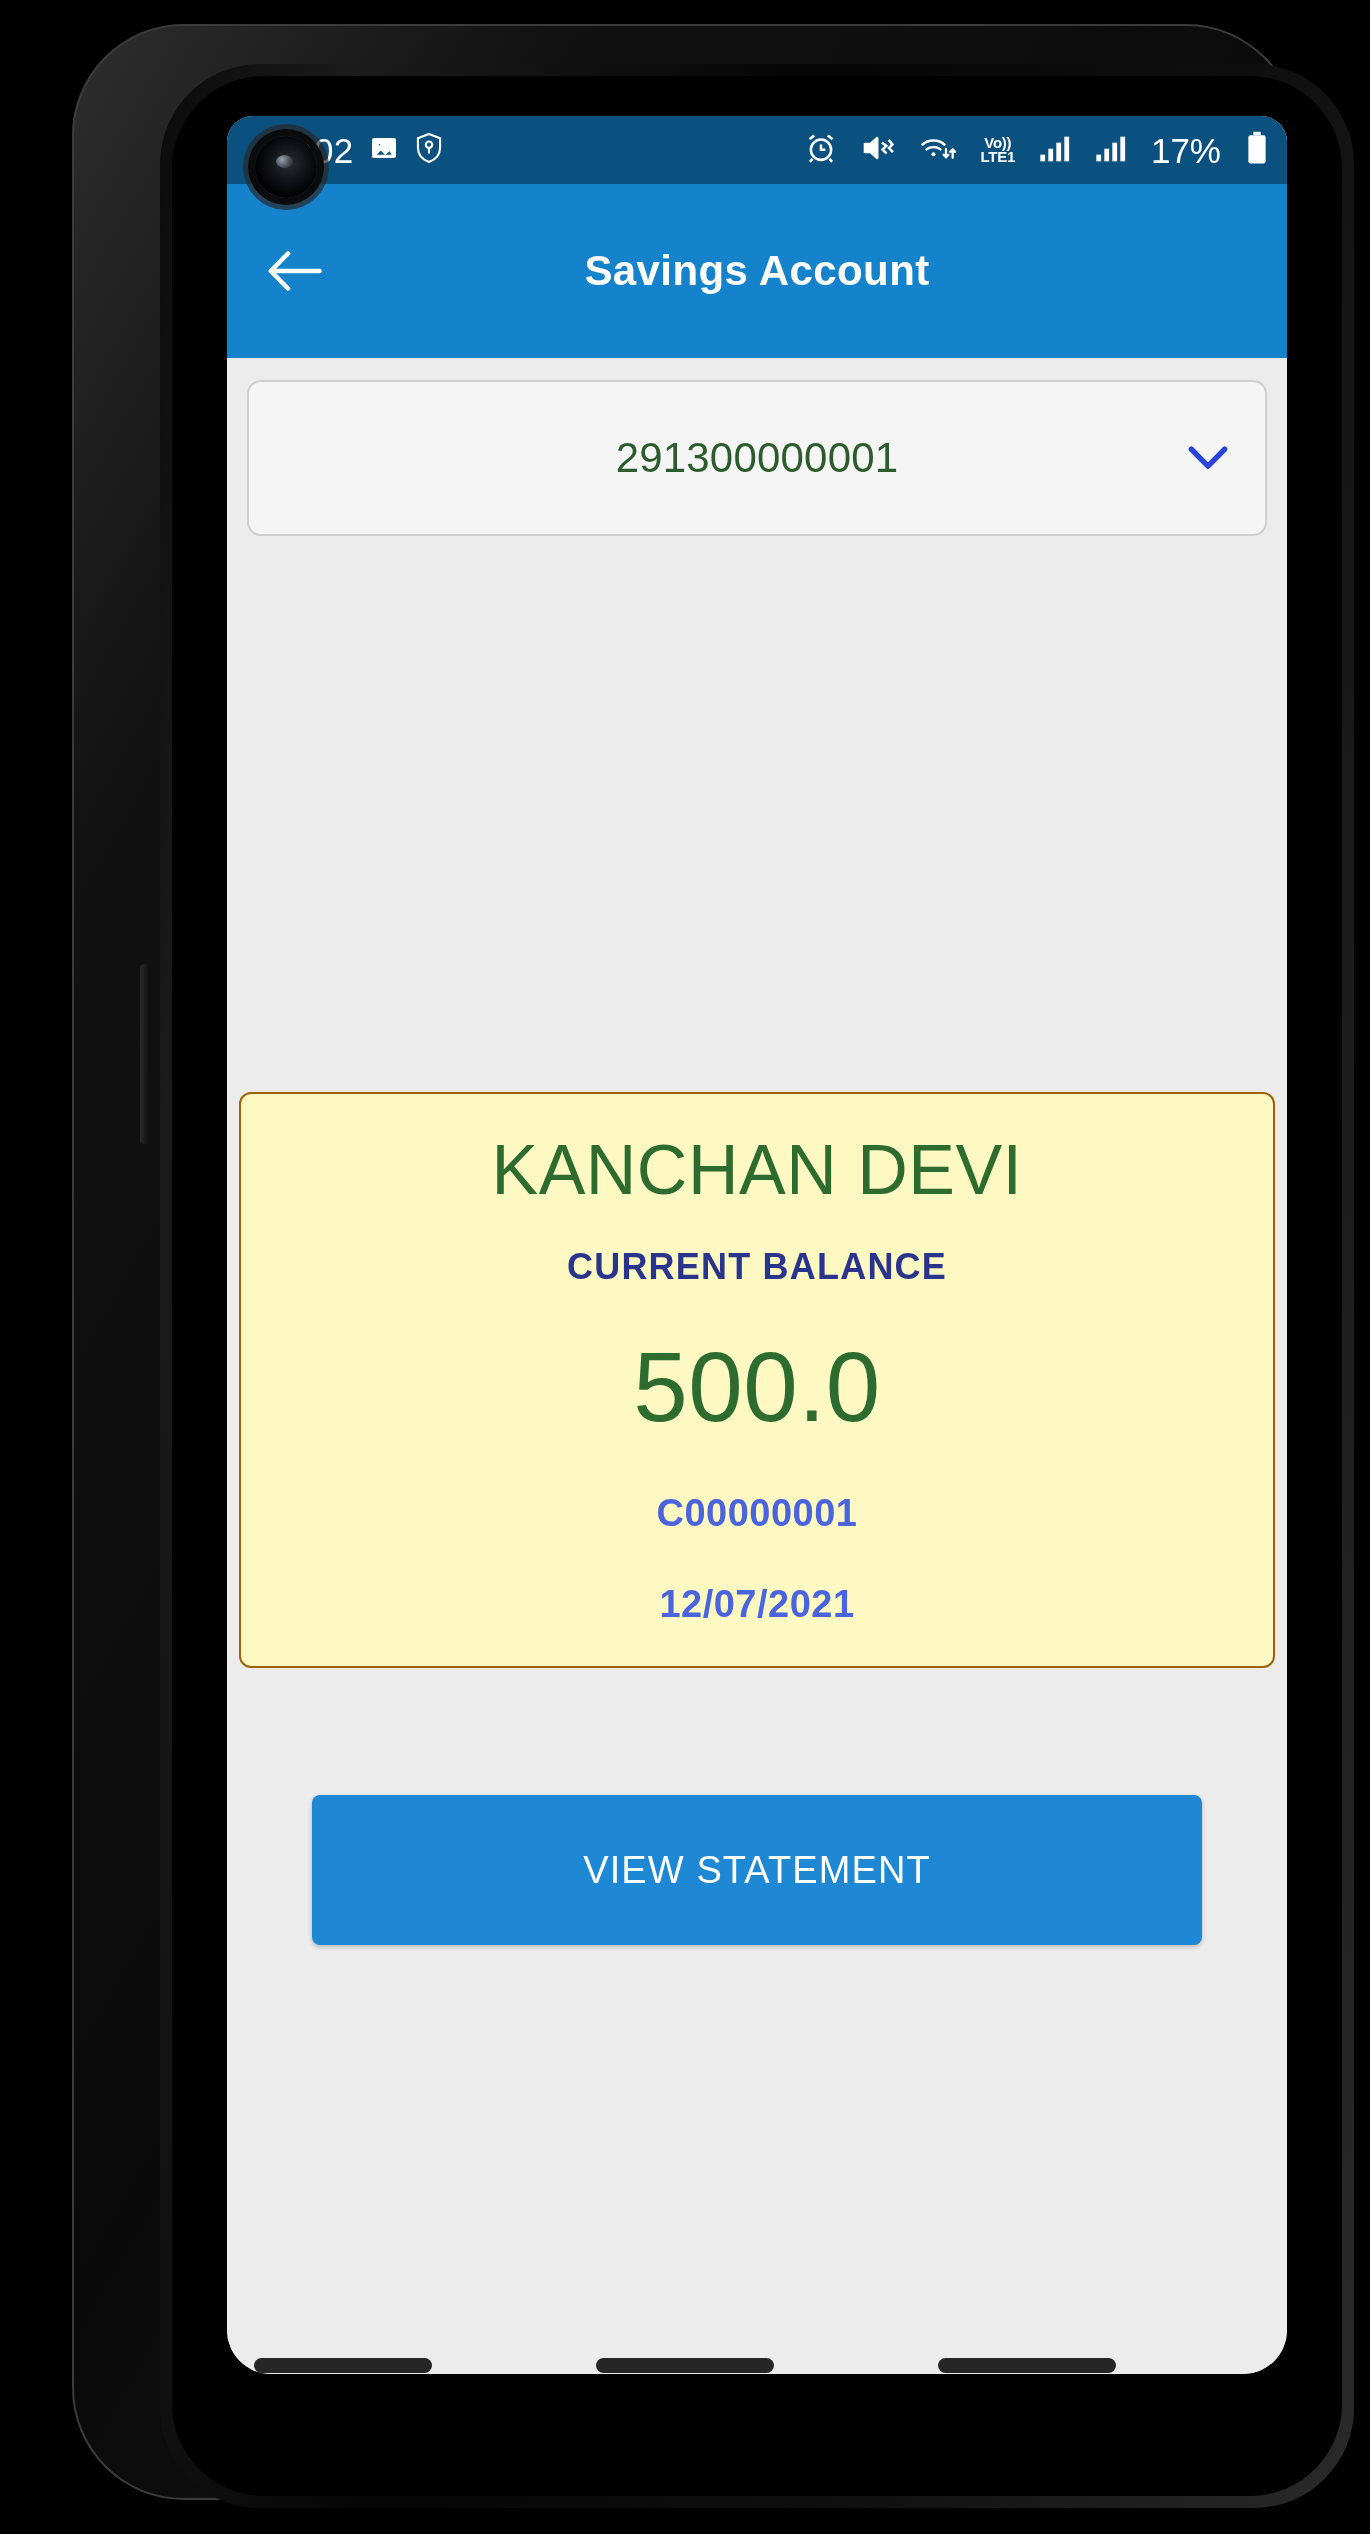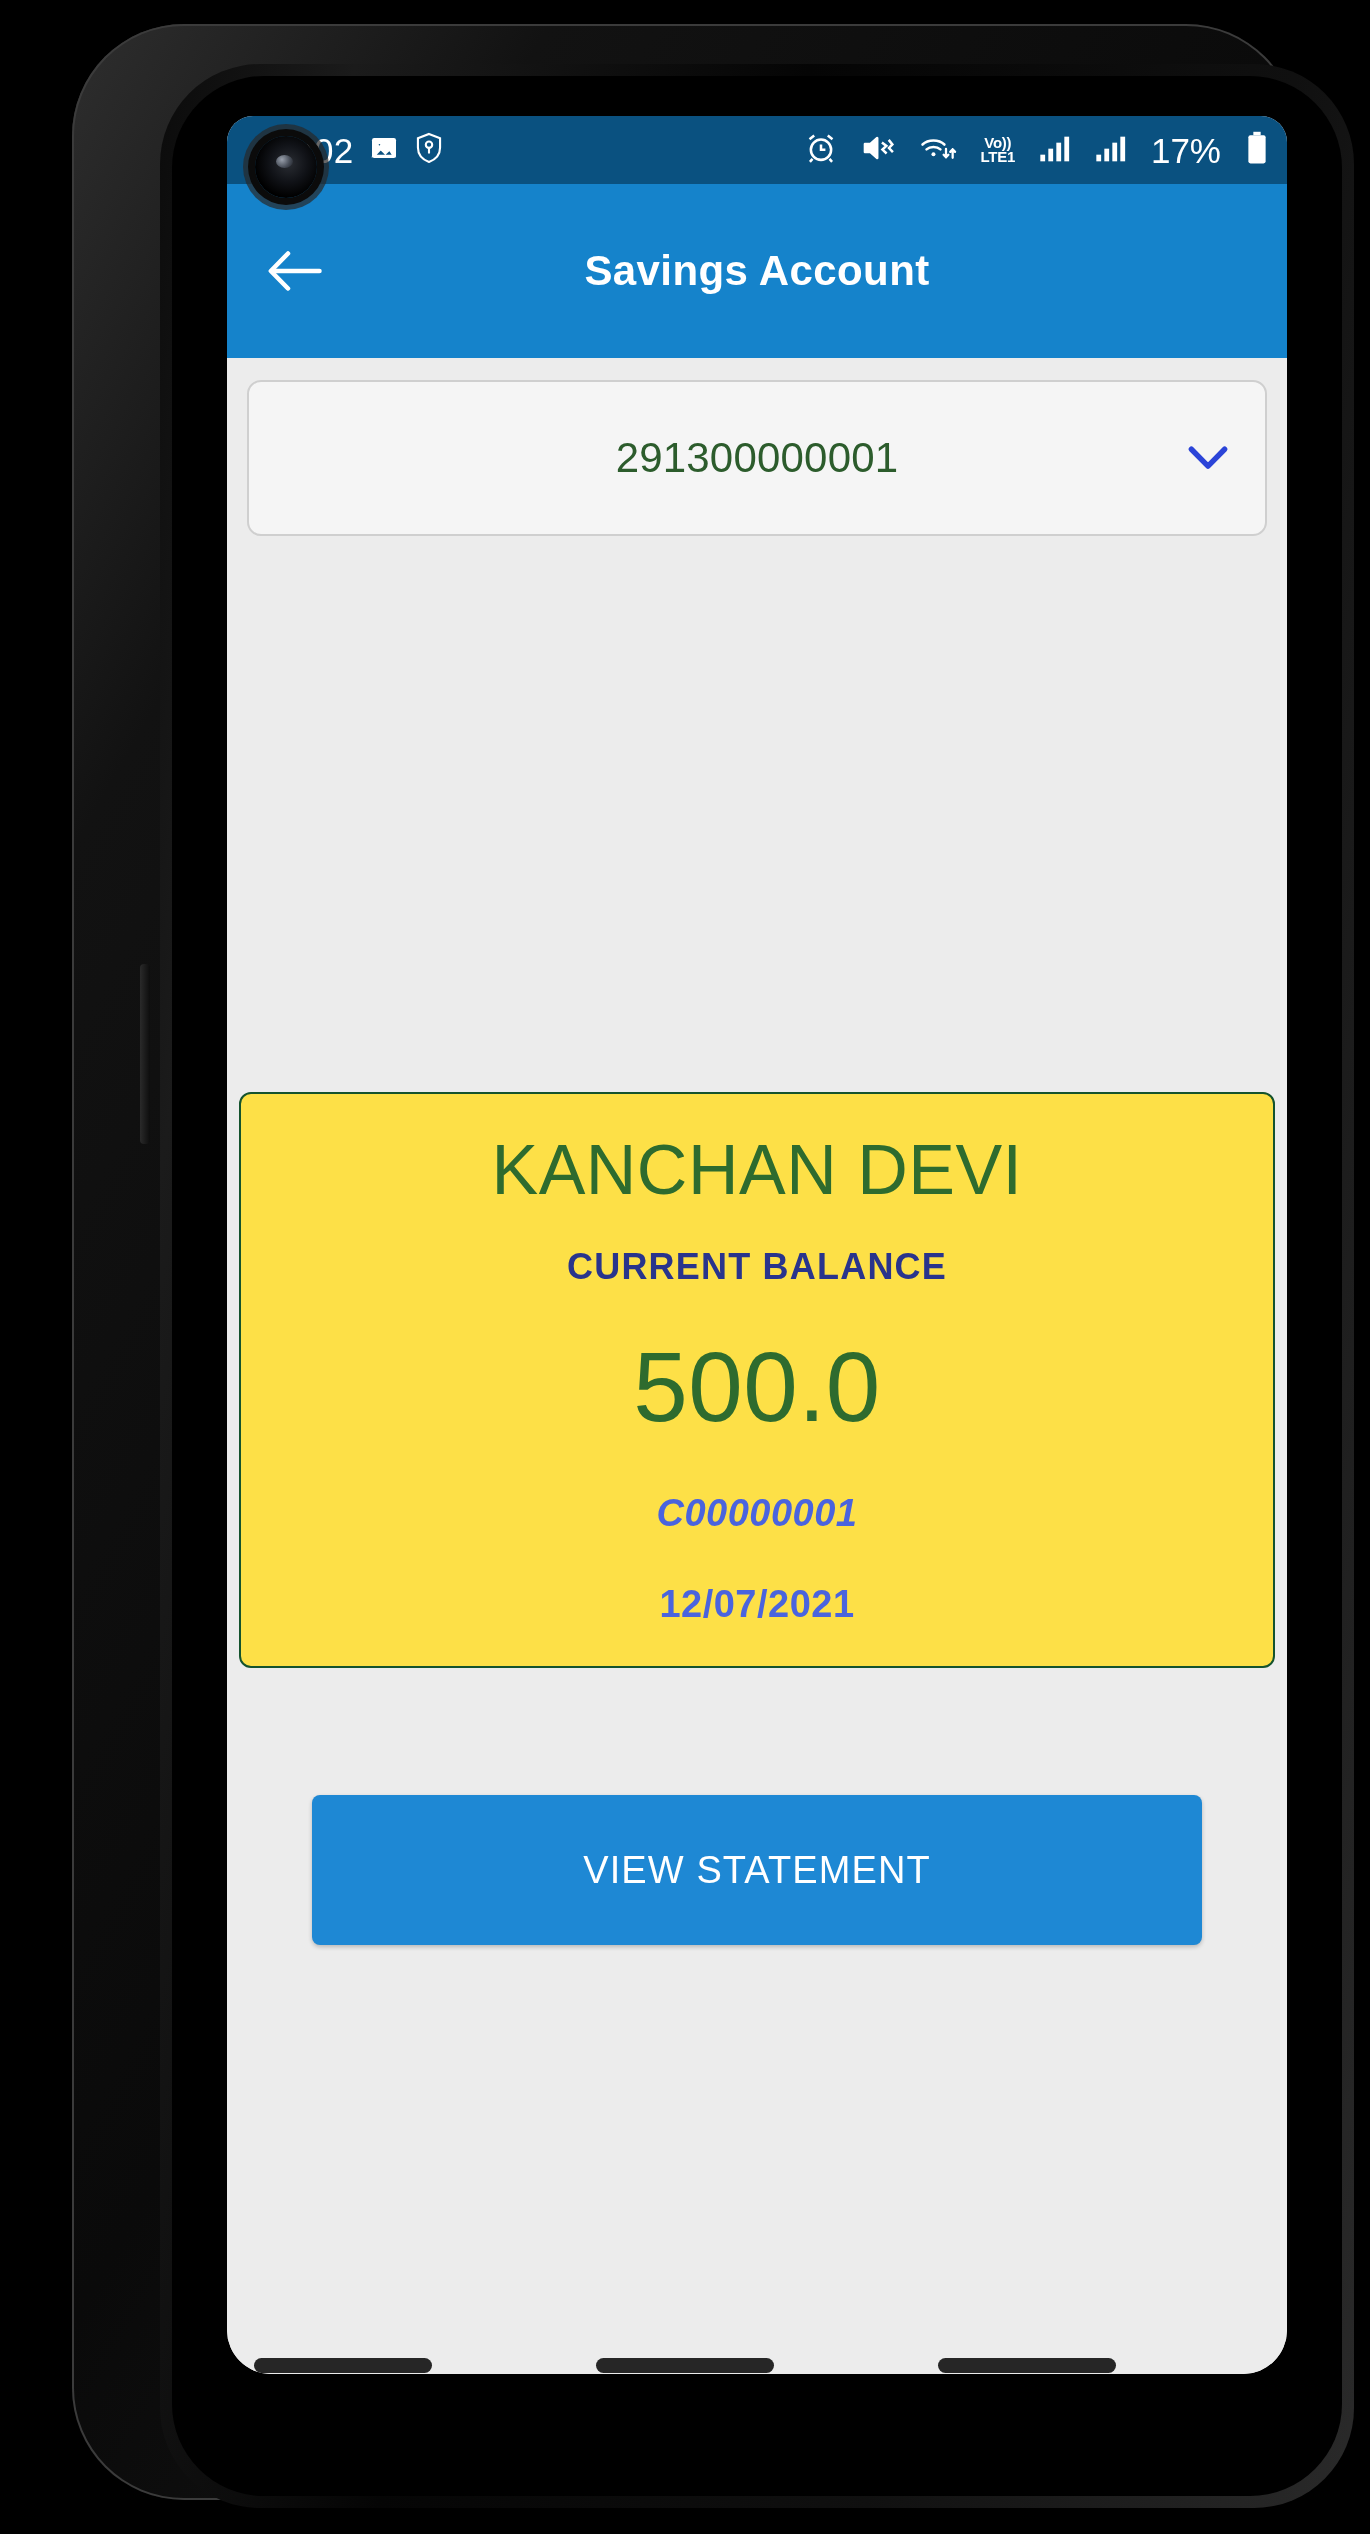--- a/index.html
+++ b/index.html
@@ -188,22 +188,22 @@
     display: flex;
     align-items: center;
   }
 
   
   #balance-card {
     position: absolute;
     left: 12px;
     right: 12px;
     top: 712px;
-    background: #fde047;
-    border: 2px solid #14532d;
+    background: #fef9c3;
+    border: 2px solid #a16207;
     border-radius: 12px;
     padding: 40px 0 40px 0;
     box-sizing: border-box;
     text-align: center;
   }
   #account-holder-name {
     font-size: 70px;
     color: #2E6B2E;
     letter-spacing: 0.5px;
     margin-bottom: 38px;
@@ -222,21 +222,20 @@
     letter-spacing: 0.5px;
     line-height: 1;
     margin-bottom: 56px;
   }
   #customer-id {
     font-size: 38px;
     font-weight: bold;
     color: #4A64DE;
     letter-spacing: 0.5px;
     margin-bottom: 48px;
-    font-style: italic;
   }
   #account-date {
     font-size: 38px;
     font-weight: bold;
     color: #4A64DE;
     letter-spacing: 0.5px;
   }
 
   
   #view-statement-button {

